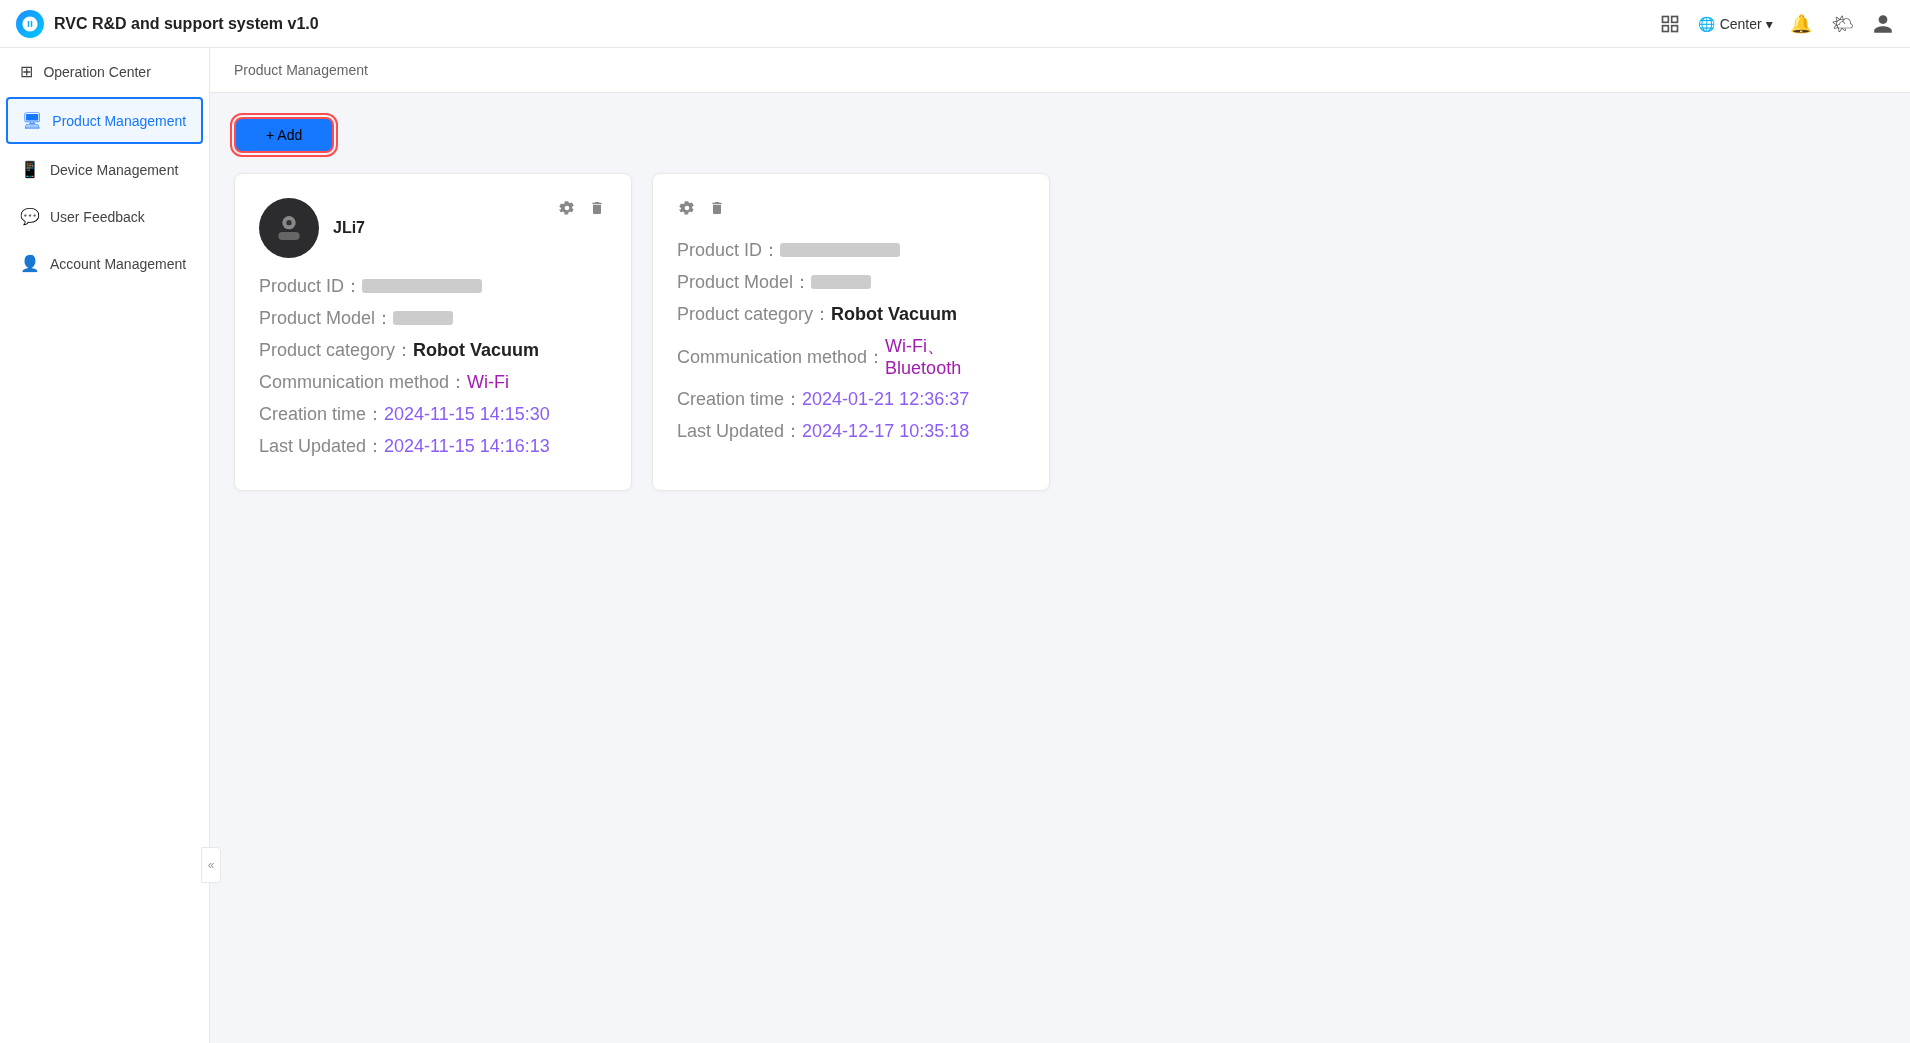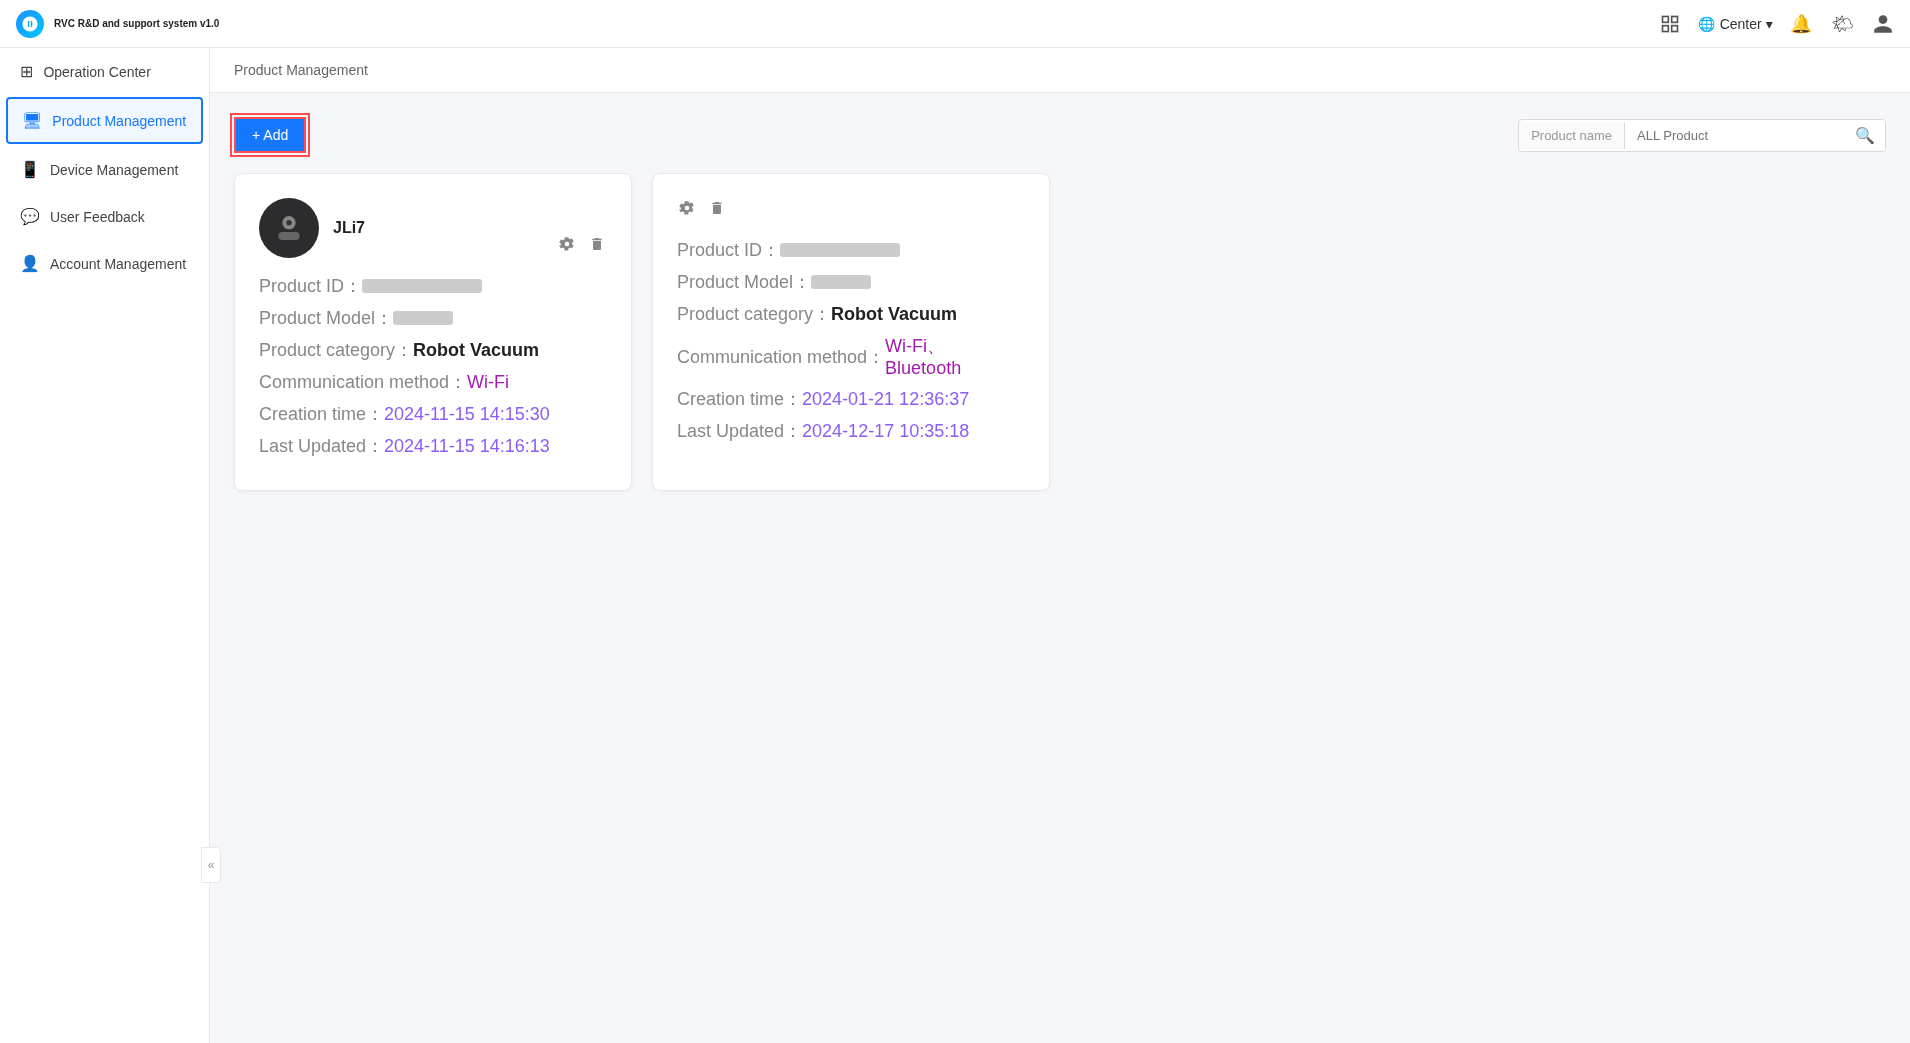--- a/index.html
+++ b/index.html
@@ -10,21 +10,21 @@
       display: flex; align-items: center; justify-content: space-between;
       background: #fff; height: 48px; padding: 0 16px;
       border-bottom: 1px solid #e8e8e8; flex-shrink: 0;
     }
     .header-left { display: flex; align-items: center; gap: 10px; }
     .header-logo {
       width: 28px; height: 28px; background: linear-gradient(135deg, #1e90ff, #00c6ff);
       border-radius: 50%; display: flex; align-items: center; justify-content: center;
     }
     .header-logo svg { width: 18px; height: 18px; fill: white; }
-    .header-title { font-size: 10px; font-weight: 600; color: #222; }
+    .header-title { font-size: 16px; font-weight: 600; color: #222; }
     .header-right { display: flex; align-items: center; gap: 18px; }
     .header-icon { cursor: pointer; color: #555; font-size: 18px; display: flex; align-items: center; }
     .lang-selector { display: flex; align-items: center; gap: 4px; cursor: pointer; font-size: 14px; color: #333; }
 
     
     .layout { display: flex; flex: 1; overflow: hidden; }
 
     
     .sidebar {
       width: 210px; background: #fff; border-right: 1px solid #e8e8e8;
@@ -57,40 +57,40 @@
       background: #fff; border-bottom: 1px solid #e8e8e8; padding-bottom: 14px;
     }
 
     
     .content { flex: 1; padding: 24px; overflow-y: auto; background: #f5f6fa; }
 
     
     .toolbar { display: flex; align-items: center; justify-content: space-between; margin-bottom: 20px; }
     .btn-add {
       display: flex; align-items: center; gap: 6px;
-      background: #1677ff; color: #ffffff; border: 2px solid #ff4d4f;
-      padding: 8px 16px; border-radius: 0; cursor: pointer; font-size: 14px;
+      background: #1677ff; color: #000000; border: 2px solid #ff4d4f;
+      padding: 8px 30px; border-radius: 8px; cursor: pointer; font-size: 14px;
       font-weight: 500; outline: 2px solid #ff4d4f; outline-offset: 2px;
     }
 
     
     .search-bar { display: flex; align-items: center; border: 1px solid #d9d9d9; border-radius: 4px; background: #fff; overflow: hidden; }
     .search-placeholder { padding: 6px 12px; font-size: 13px; color: #999; border-right: 1px solid #d9d9d9; background: #fafafa; }
     .search-input { padding: 6px 12px; font-size: 13px; color: #999; border: none; outline: none; width: 220px; background: #fff; }
     .search-btn { padding: 6px 10px; background: #fff; border: none; cursor: pointer; color: #999; font-size: 16px; }
 
     
     .cards-grid { display: grid; grid-template-columns: repeat(auto-fill, minmax(380px, 1fr)); gap: 20px; }
 
     
     .product-card {
       background: #fff; border-radius: 8px; padding: 24px;
       border: 1px solid #e8e8e8; box-shadow: 0 1px 4px rgba(0,0,0,0.04);
     }
-    .card-header { display: flex; align-items: flex-end; justify-content: space-between; margin-bottom: 16px; }
+    .card-header { display: flex; align-items: flex-start; justify-content: space-between; margin-bottom: 16px; }
     .card-header-left { display: flex; align-items: center; gap: 14px; }
     .product-avatar {
       width: 60px; height: 60px; background: #2c2c2e; border-radius: 50%;
       display: flex; align-items: center; justify-content: center; flex-shrink: 0;
     }
     .product-avatar svg { width: 32px; height: 32px; fill: #555; }
     .product-name { font-size: 16px; font-weight: 600; color: #222; }
     .card-actions { display: flex; gap: 10px; }
     .card-action-btn { background: none; border: none; cursor: pointer; color: #888; font-size: 16px; padding: 2px; }
 
@@ -187,27 +187,20 @@
       <span>Product Management</span>
     </div>
 
     <div class="content">
 
       <div class="toolbar">
         <button class="btn-add">
           <span>+ Add</span>
         </button>
 
-        <div class="search-bar">
-          <span class="search-placeholder">Product name</span>
-          <input class="search-input" placeholder="ALL Product" style="">
-          <button class="search-btn">
-            <span>🔍</span>
-          </button>
-        </div>
       </div>
 
       <div class="cards-grid">
 
         <div class="product-card">
           <div class="card-header">
             <div class="card-header-left">
               <div class="product-avatar">
                 <svg viewBox="0 0 24 24">
                     <circle cx="12" cy="8" r="5" fill="#888"></circle>

